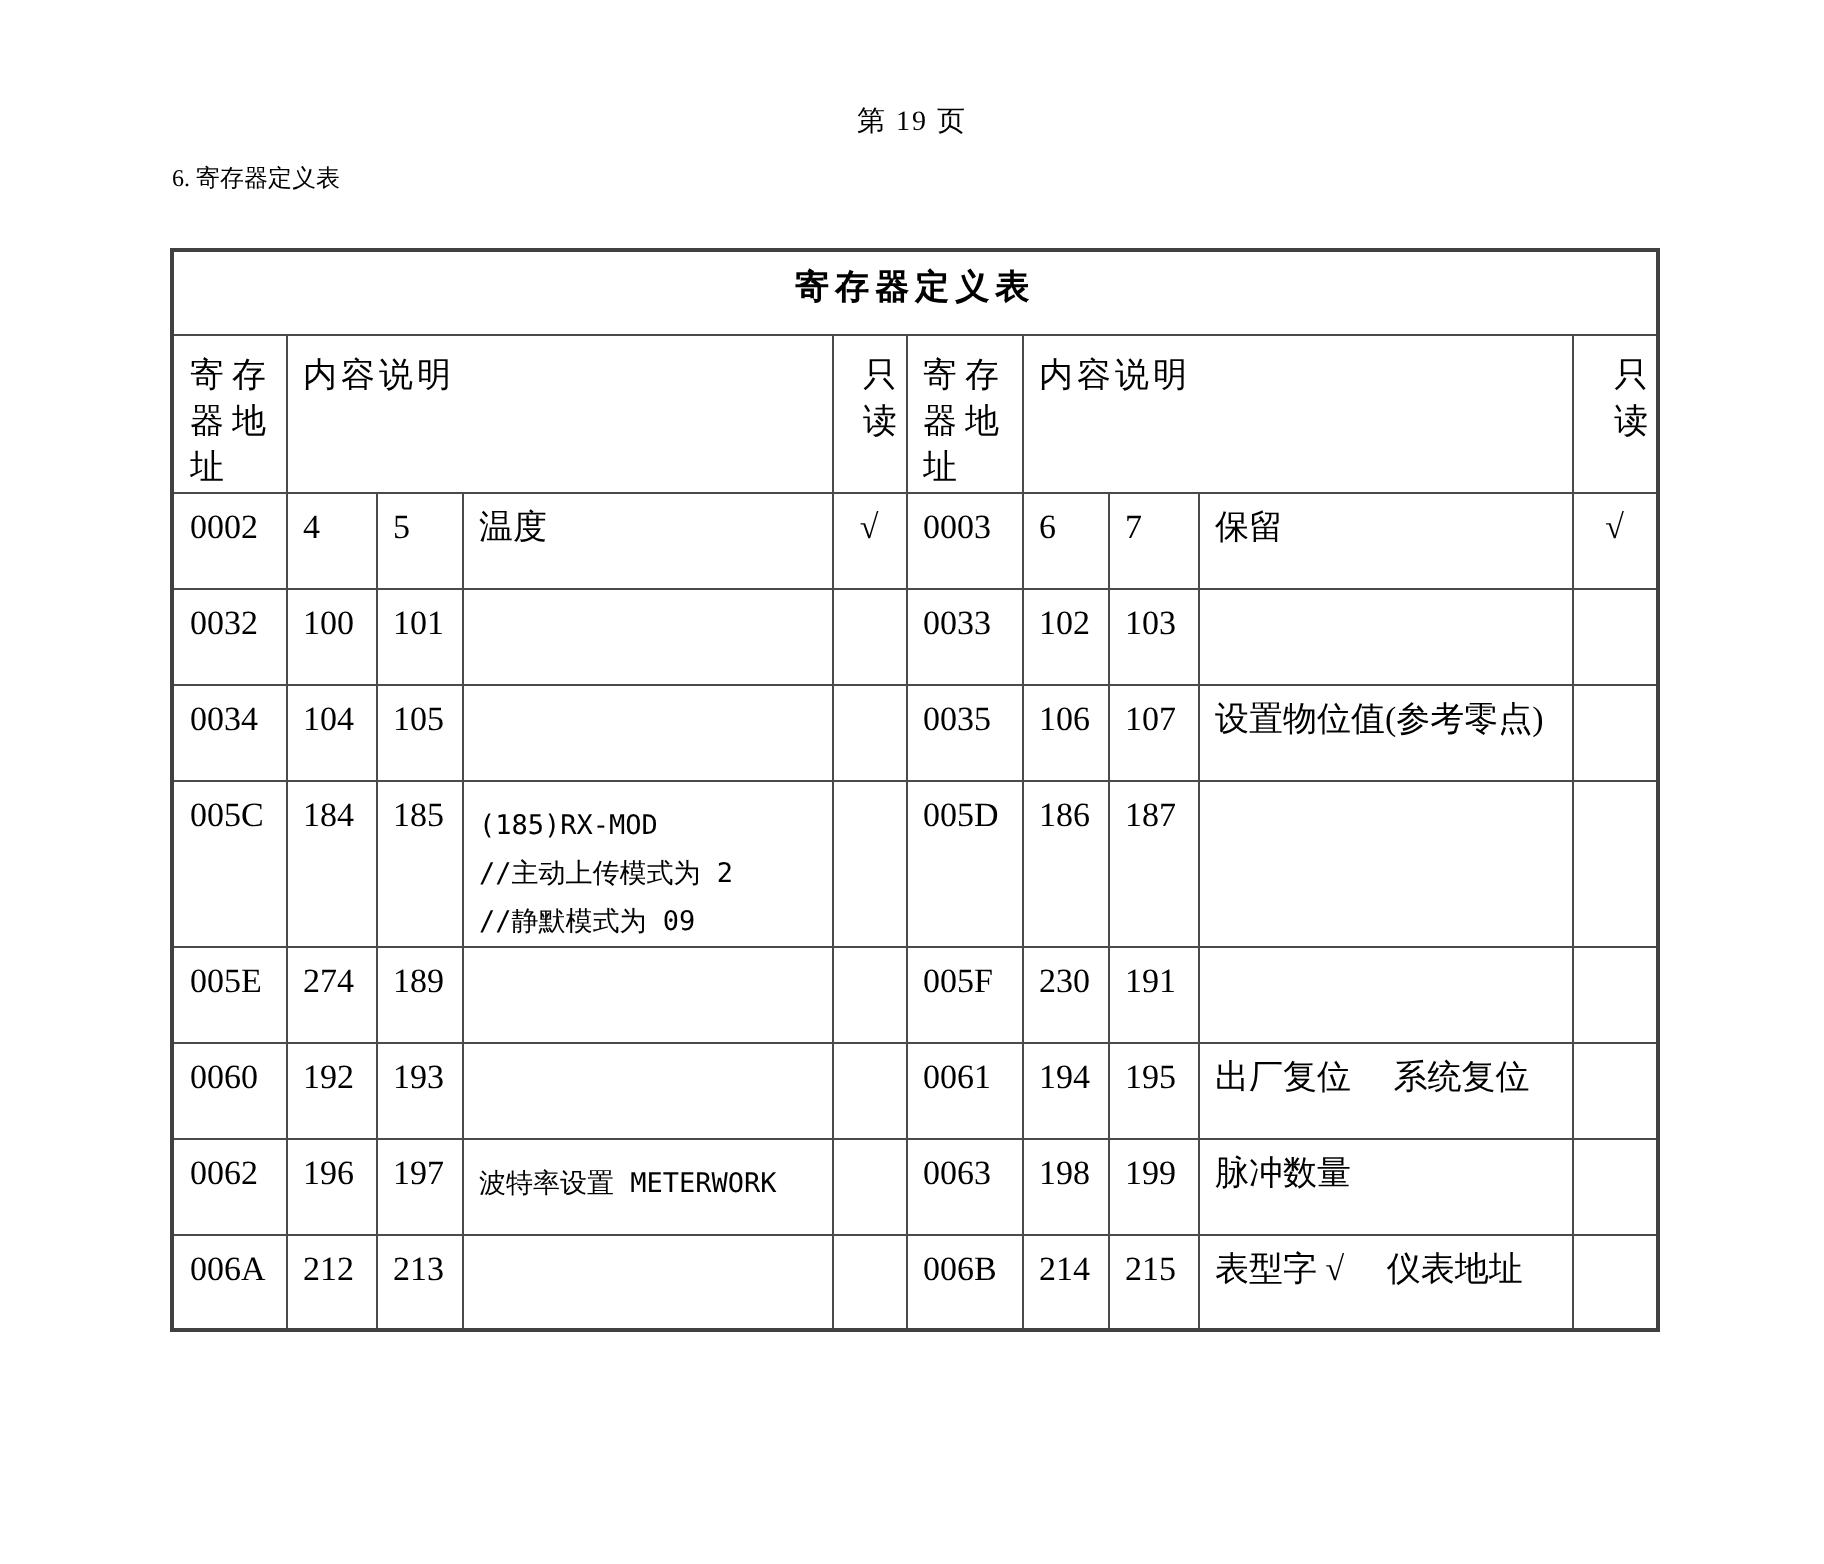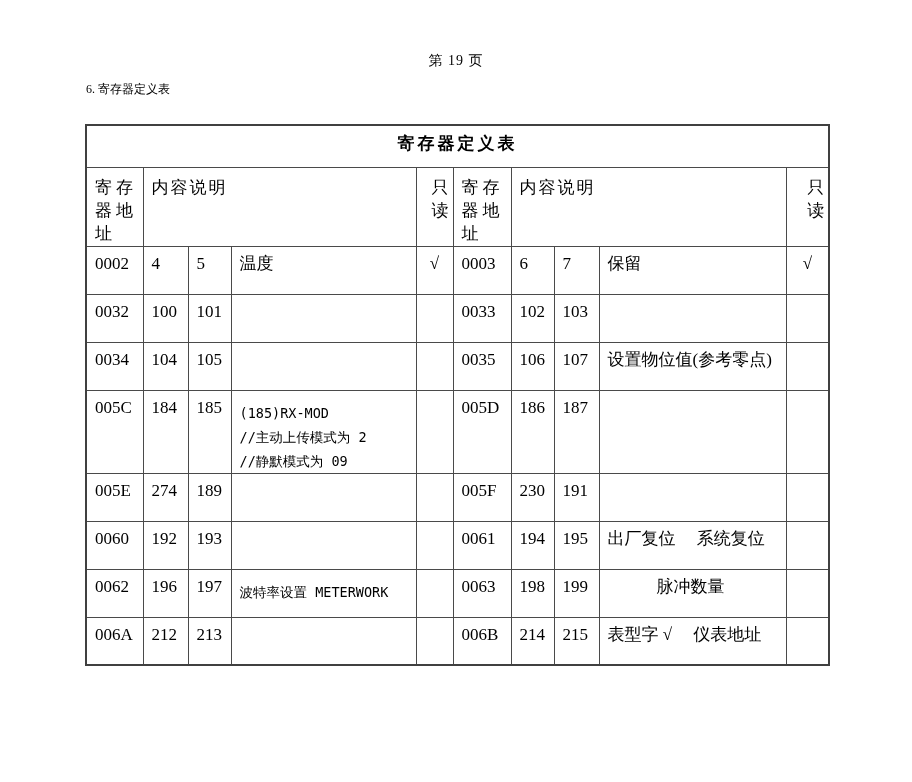--- a/index.html
+++ b/index.html
@@ -81,21 +81,21 @@
     font-size: 16px;
   }
   td.desc { white-space: pre-line; }
   td.desc.code {
     font-family: "DejaVu Sans Mono", "Liberation Mono", "DejaVu Sans", sans-serif;
     font-size: 13.5px;
     line-height: 1.78;
     padding-top: 10px;
   }
   td.desc.shift-right {
-    text-align: center;
+    text-align: left;
     padding-right: 12px;
   }
 </style>
 </head>
 <body>
 
 <div class="page">
   <div class="page-number">第 19 页</div>
   <div class="section-heading">6. 寄存器定义表</div>
 

